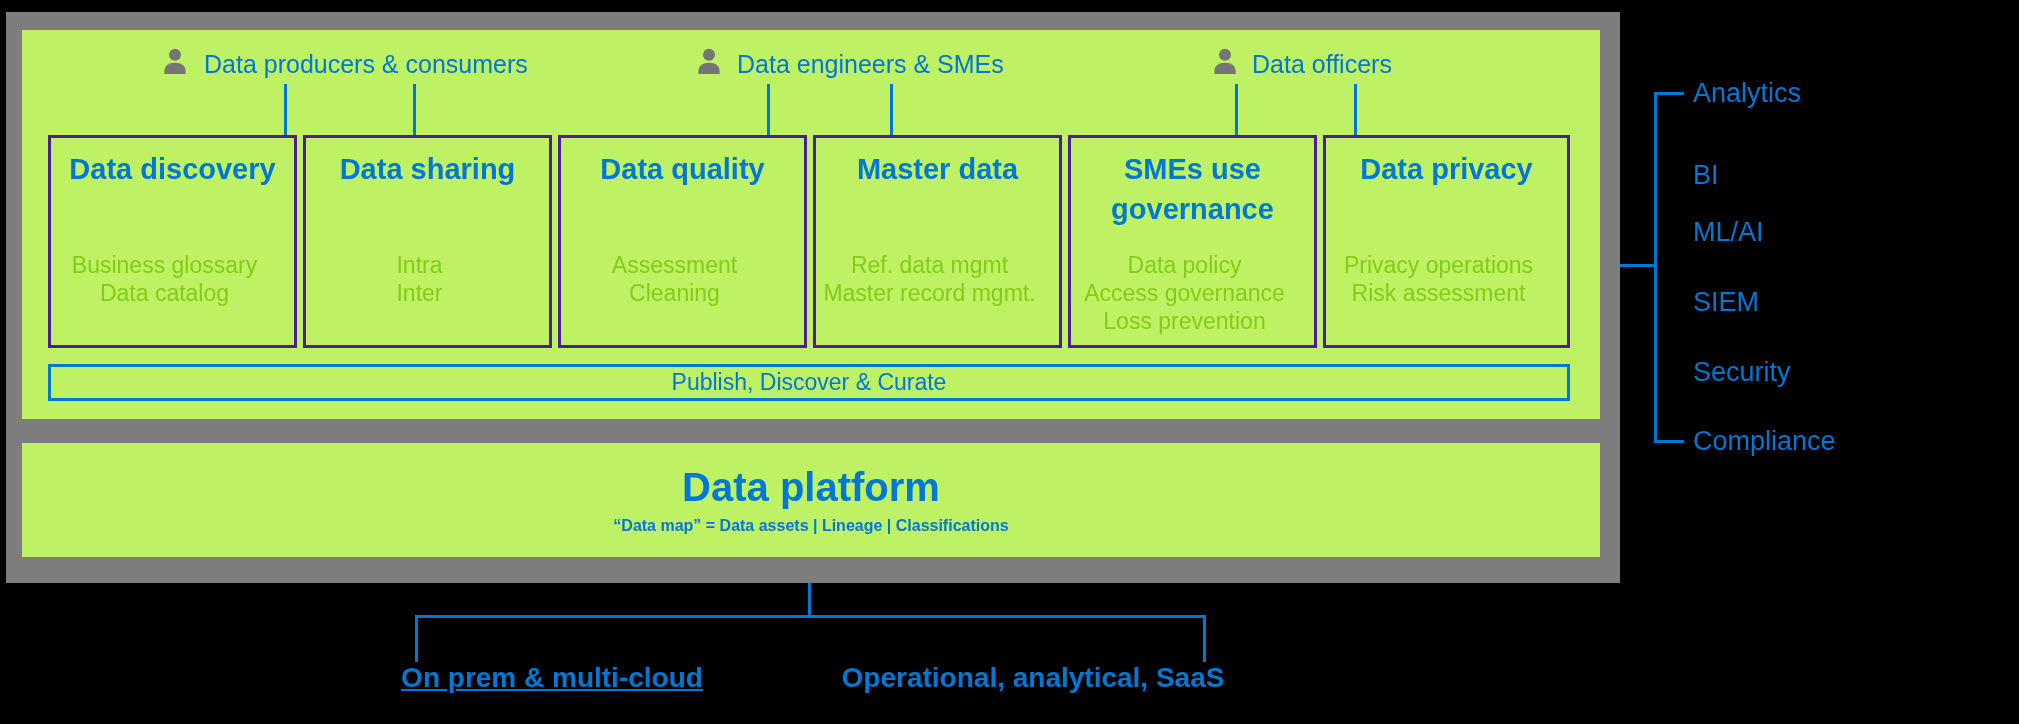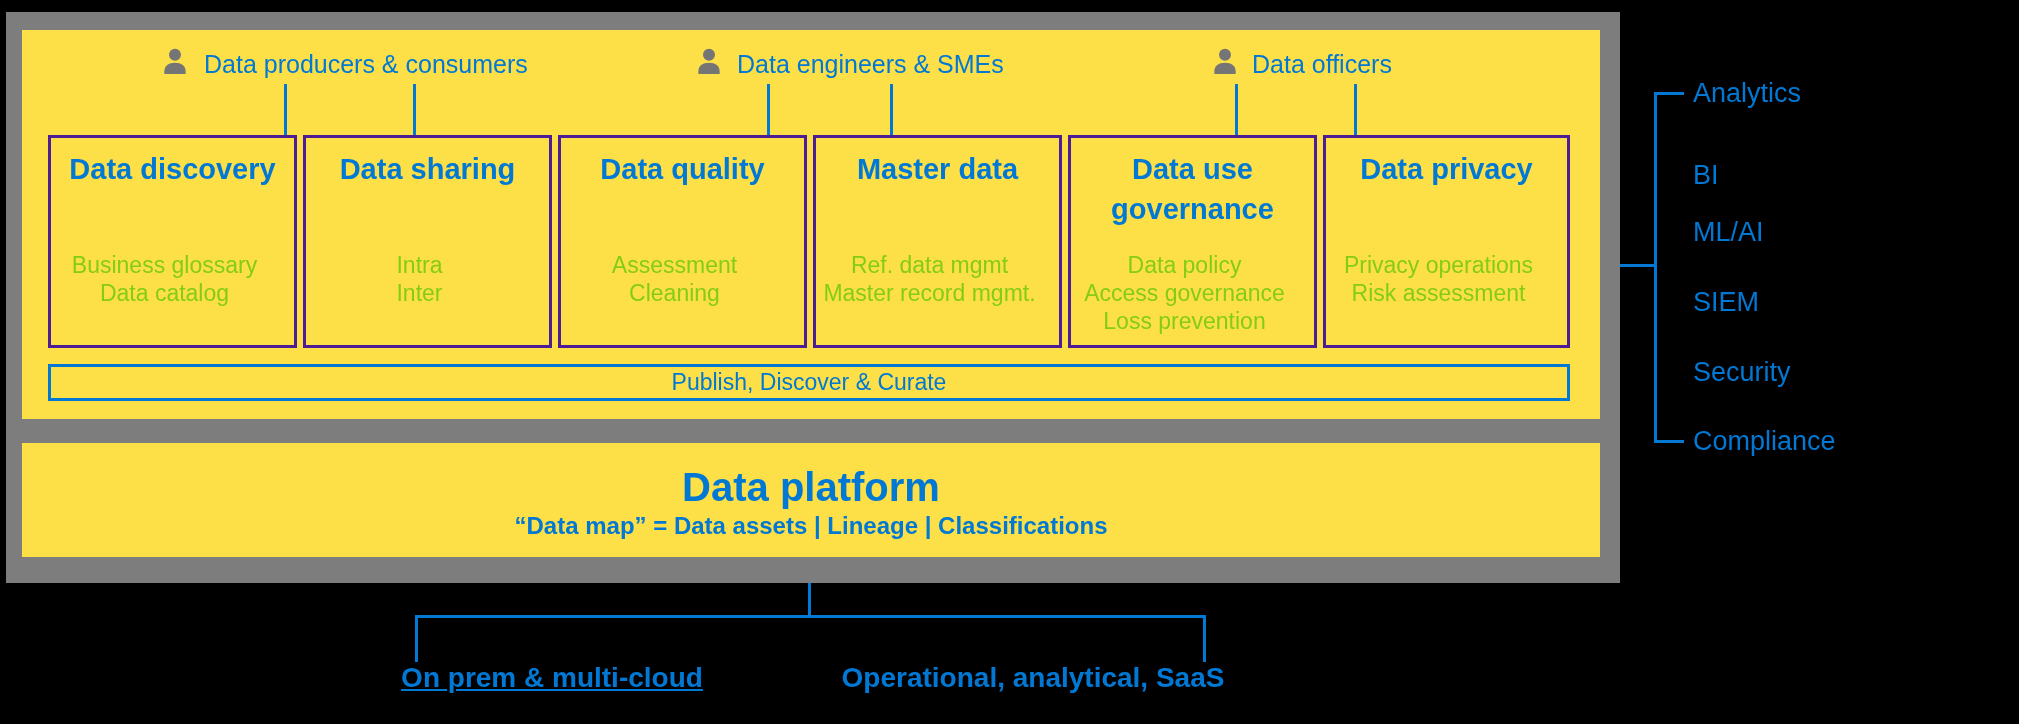--- a/index.html
+++ b/index.html
@@ -12,21 +12,21 @@
     overflow:hidden;
   }
   .frame{
     position:absolute;
     left:6px; top:12px;
     width:1614px; height:571px;
     background:#7d7d7d;
   }
   .panel{
     position:absolute;
-    background:#fde047;
+    background:#bef264;
   }
   .top-panel{ left:22px; top:30px; width:1578px; height:389px; }
   .platform-panel{
     left:22px; top:443px; width:1578px; height:114px;
     display:flex; flex-direction:column; align-items:center; justify-content:center;
     padding-top:4px; box-sizing:border-box;
   }
   .persona-icon{ position:absolute; top:46px; width:34px; height:32px; }
   .persona-label{
     position:absolute; top:47px; height:34px; line-height:34px;
@@ -49,21 +49,21 @@
   }
   .publish-bar{
     position:absolute; left:48px; top:364px; width:1522px; height:37px;
     border:3px solid #0078d4; box-sizing:border-box;
     text-align:center; line-height:31px; font-size:23px; color:#0078d4;
   }
   .platform-title{
     font-size:40px; font-weight:bold; color:#0078d4; line-height:48px; text-align:center;
   }
   .platform-subtitle{
-    font-size:24px; font-weight:bold; color:#0078d4; line-height:30px; text-align:center;
+    font-size:16px; font-weight:bold; color:#0078d4; line-height:30px; text-align:center;
   }
   .consumer{
     position:absolute; left:1693px; height:38px; line-height:38px;
     font-size:27px; color:#0078d4; white-space:nowrap;
   }
   .br-v   { left:1654px; top:92px;  width:3px;  height:351px; }
   .br-t1  { left:1654px; top:92px;  width:30px; height:3px; }
   .br-t2  { left:1654px; top:440px; width:30px; height:3px; }
   .br-in  { left:1620px; top:264px; width:37px; height:3px; }
   .bc-stub{ left:808px;  top:583px; width:3px;  height:34px; }
@@ -138,21 +138,21 @@
     </div>
   </div>
   <div class="cap-box" style="left:813px;width:249px">
     <div class="cap-title">Master data</div>
     <div class="cap-items">
       <div>Ref. data mgmt</div>
       <div>Master record mgmt.</div>
     </div>
   </div>
   <div class="cap-box" style="left:1068px;width:249px">
-    <div class="cap-title" style="left:30px;right:30px">Data use governance</div>
+    <div class="cap-title" style="left:30px;right:30px">SMEs use governance</div>
     <div class="cap-items">
       <div>Data policy</div>
       <div>Access governance</div>
       <div>Loss prevention</div>
     </div>
   </div>
   <div class="cap-box" style="left:1323px;width:247px">
     <div class="cap-title">Data privacy</div>
     <div class="cap-items">
       <div>Privacy operations</div>

